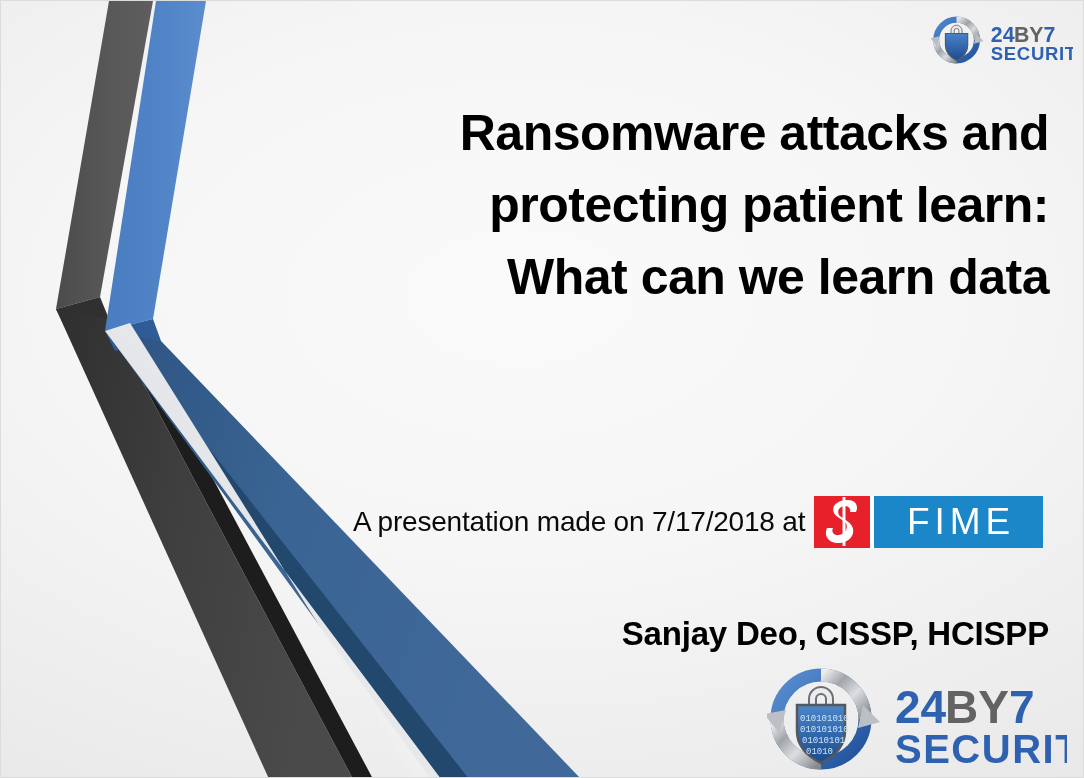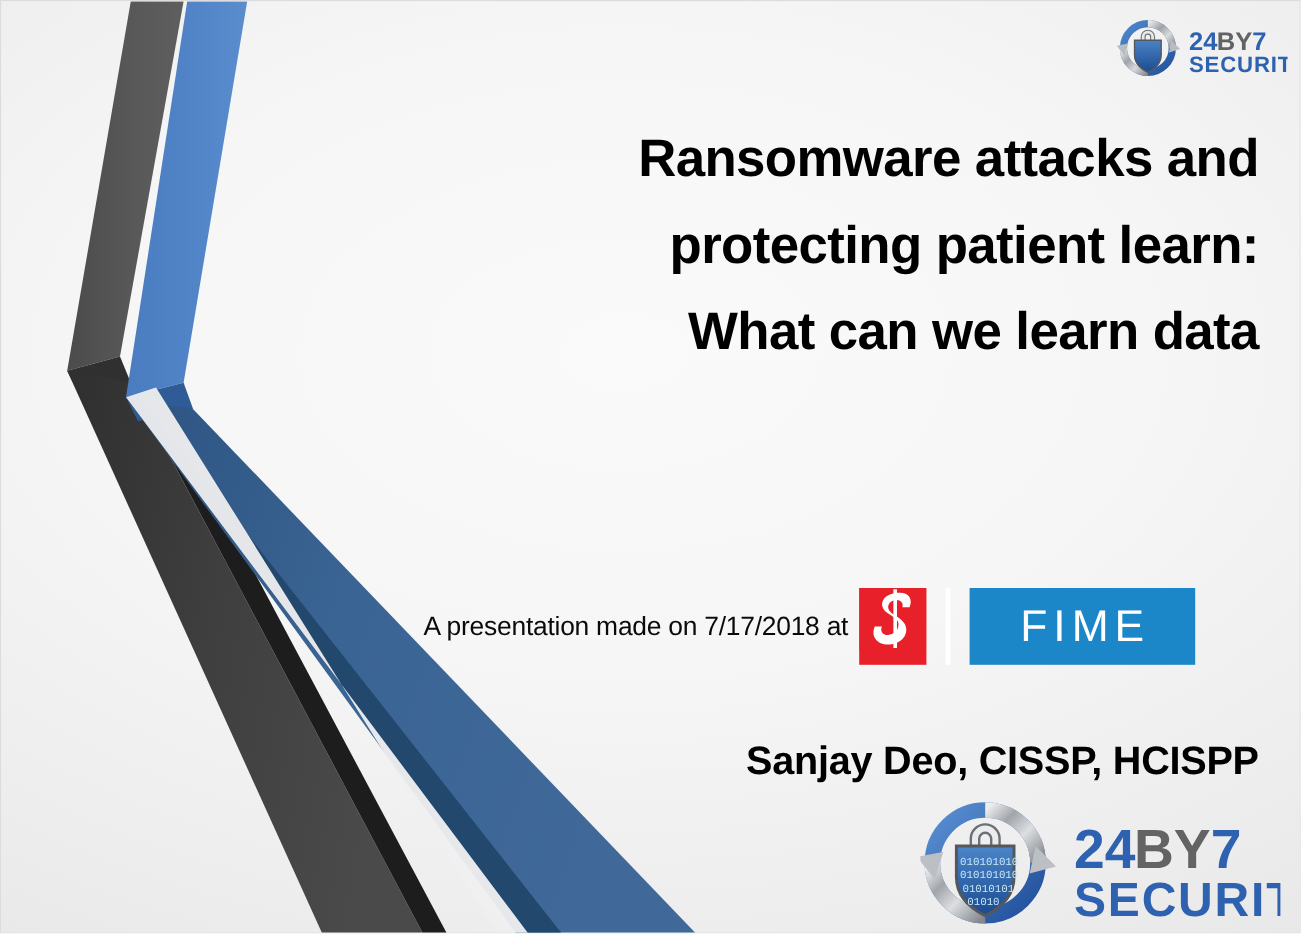--- a/index.html
+++ b/index.html
@@ -28,52 +28,51 @@
 
   
   .title-block {
     position: absolute;
     left: 300px;
     top: 96px;
     width: 748px;
     text-align: right;
   }
   .title-line {
-    font-size: 44px;
+    font-size: 50px;
     font-weight: bold;
     line-height: 72px;
     color: #000000;
     letter-spacing: -0.5px;
     white-space: nowrap;
   }
 
   
   .presentation-row {
     position: absolute;
     left: 352px;
     top: 493px;
     width: 690px;
     height: 56px;
     display: flex;
     align-items: center;
     justify-content: flex-start;
   }
   .presentation-text {
-    font-size: 22px;
+    font-size: 28px;
     color: #0a0a0a;
     white-space: nowrap;
     padding-right: 9px;
     letter-spacing: -0.2px;
   }
   .fime-logo {
     display: flex;
     align-items: stretch;
-    height: 64px;
+    height: 52px;
     width: 280px;
-    gap: 16px;
   }
   .fime-mark {
     width: 56px;
     background: #e8202a;
     position: relative;
     overflow: hidden;
     flex: none;
   }
   .fime-mark svg { display: block; }
   .fime-gap { width: 4px; background: #ffffff; flex: none; }

